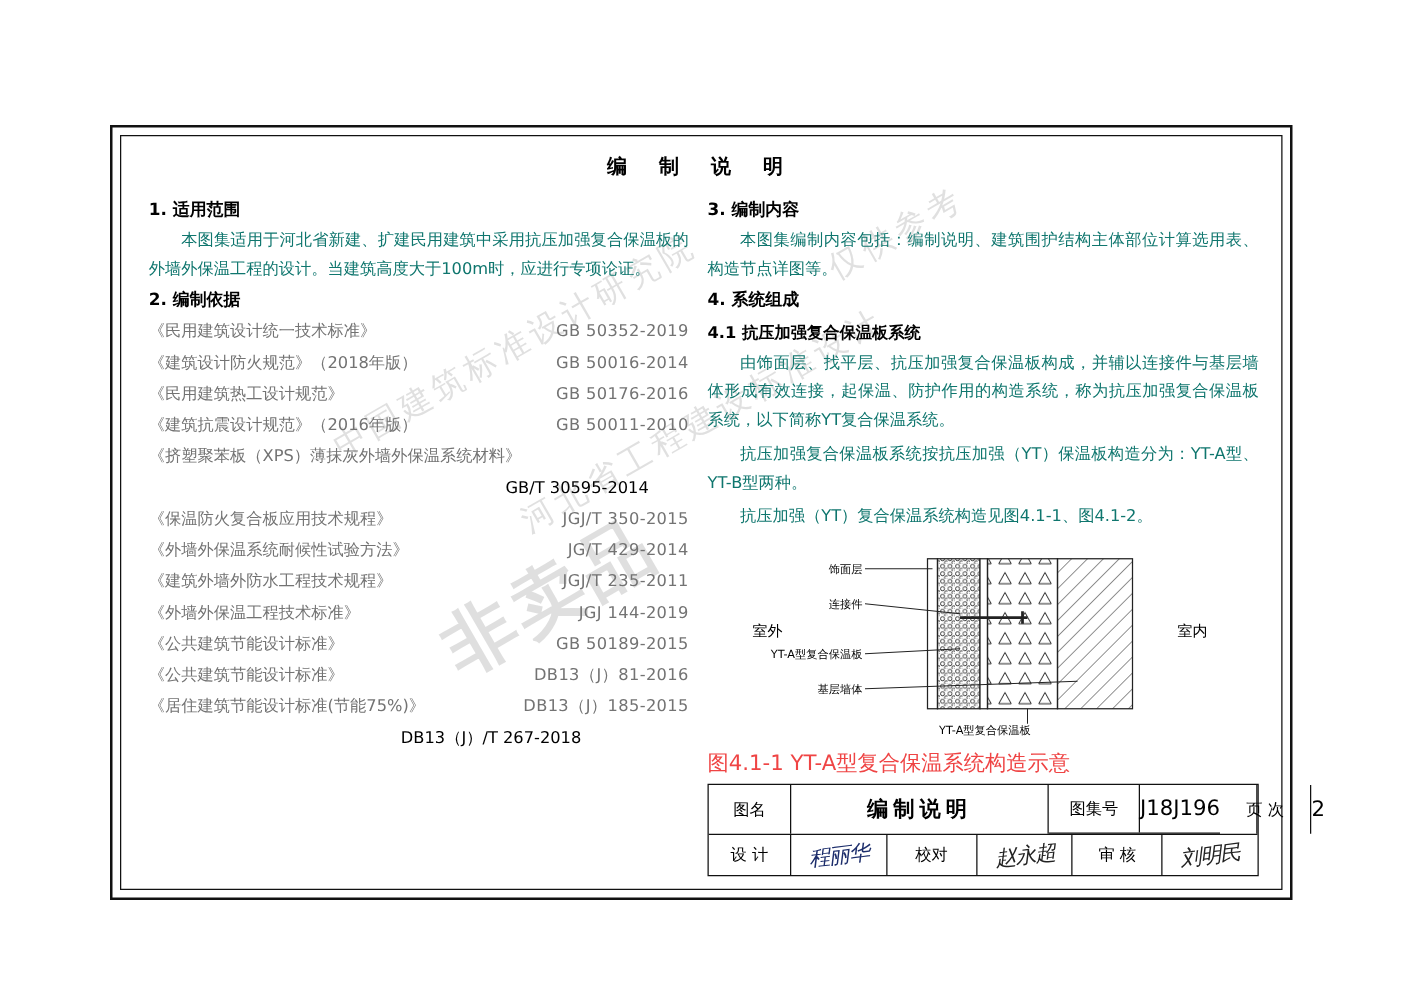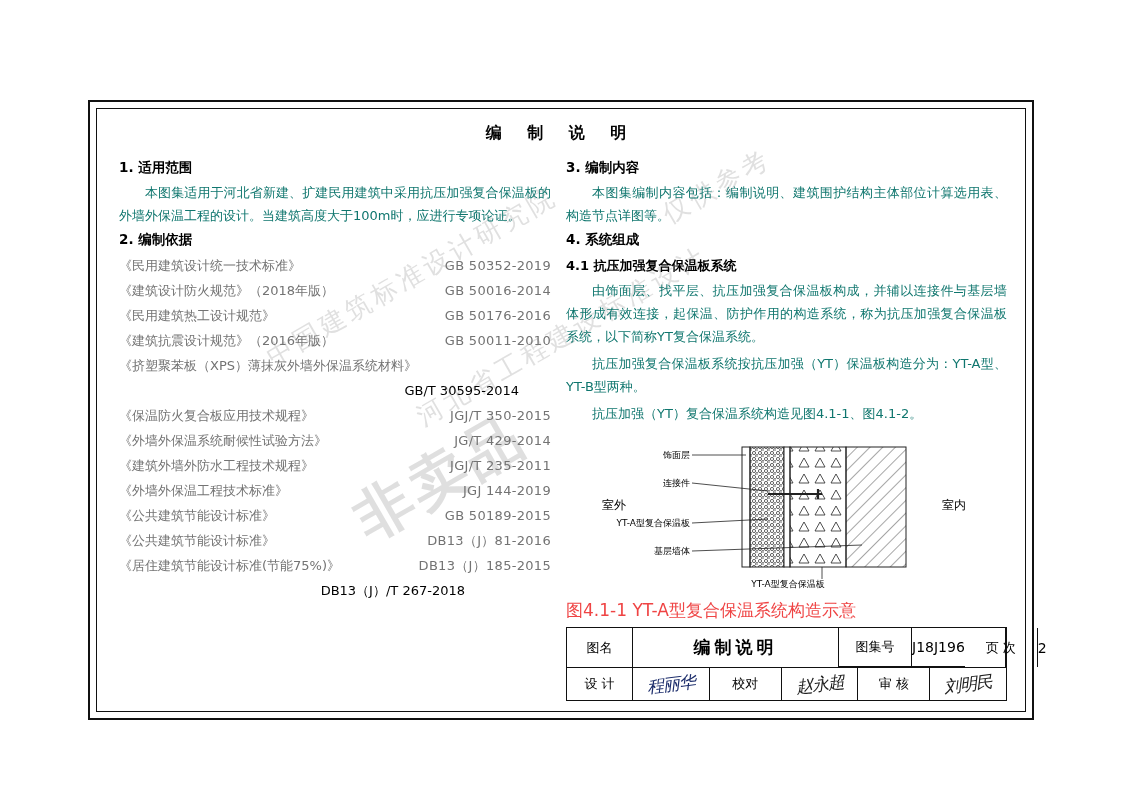--- a/index.html
+++ b/index.html
@@ -143,21 +143,21 @@
   }
   .cell:last-child{border-right:none;}
   .tbl-row.top{border-bottom:1px solid #111;}
   .c-label{width:66px;flex:none;}
   .c-title{flex:1;font-size:17px;letter-spacing:4px;font-weight:700;}
   .c-mid{width:72px;flex:none;}
   .stack{display:flex;width:166px;flex:none;border-right:1px solid #111;}
   .stack .sub{flex:1;display:flex;}
   .stack .sub:first-child{border-bottom:1px solid #111;}
   .sub .k{width:72px;flex:none;border-right:1px solid #111;display:flex;align-items:center;justify-content:center;font-size:13px;}
-  .sub .v{flex:1;display:flex;align-items:center;justify-content:center;font-size:14px;}
+  .sub .v{flex:1;display:flex;align-items:center;justify-content:center;font-size:17px;}
   .sigcell{flex:1;display:flex;align-items:center;justify-content:center;}
   .sig{
     font-family:"DejaVu Serif","Liberation Serif",serif;
     font-style:italic;
     font-size:17px;
     color:#1c2d6b;
     transform:rotate(-7deg);
     letter-spacing:-1px;
   }
   .sig.b{color:#222;}

